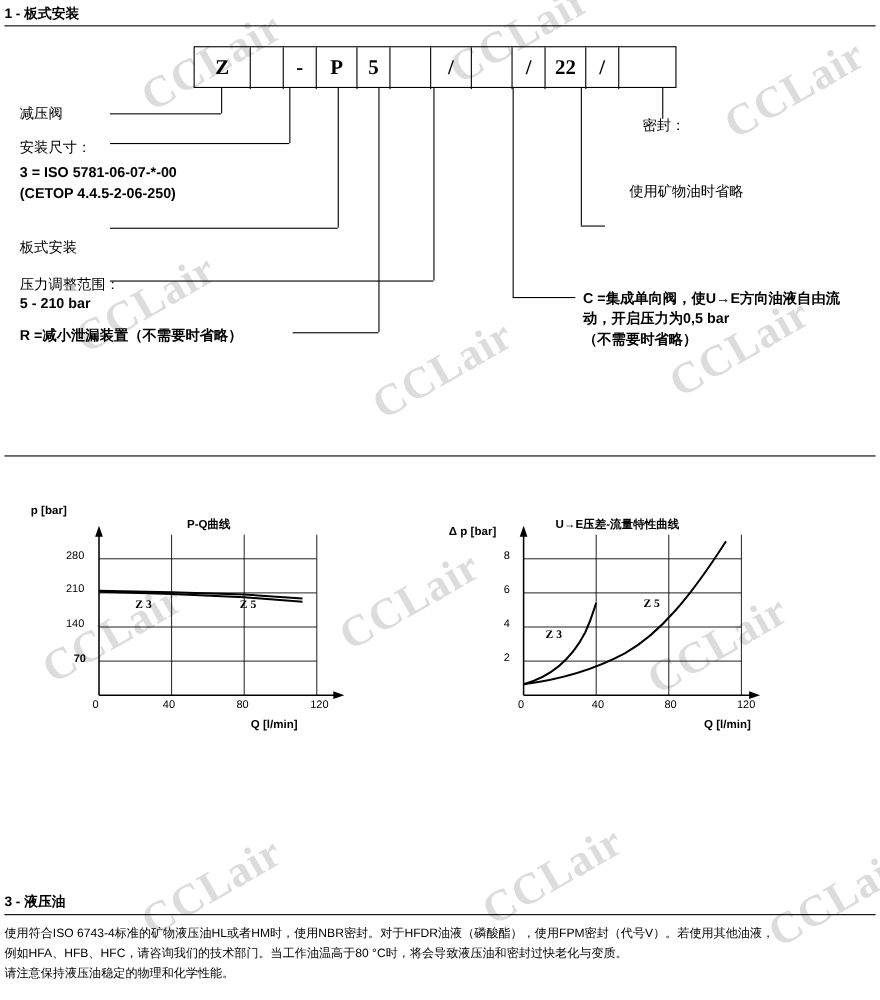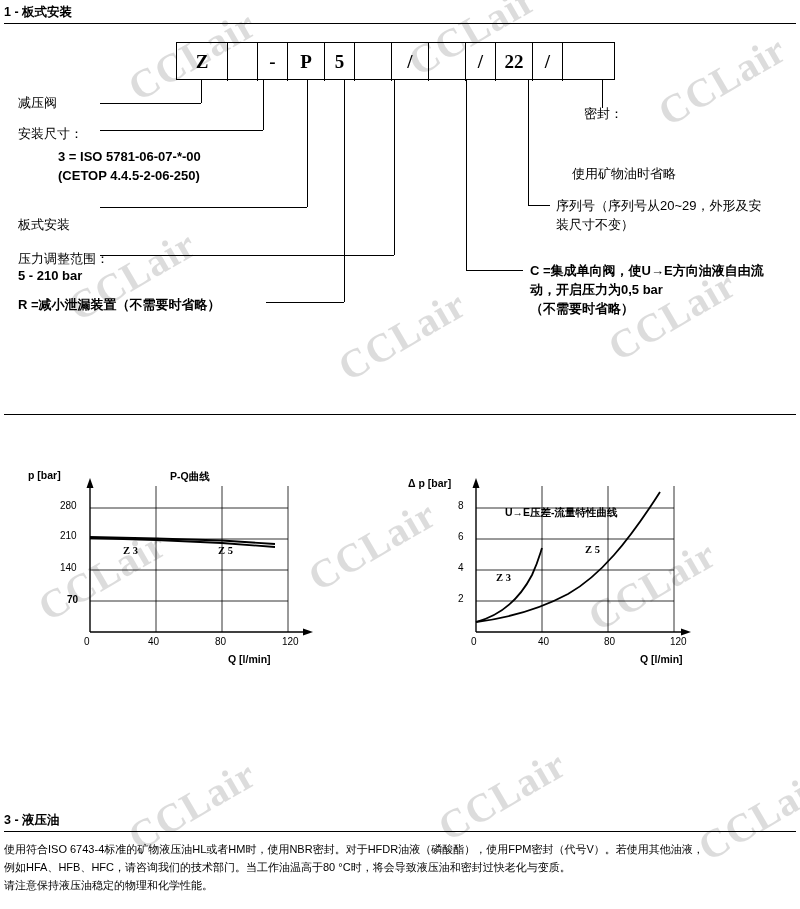--- a/index.html
+++ b/index.html
@@ -177,38 +177,36 @@
   <div class="ln v" style="left:466px; top:80px; height:190px;"></div>
   <div class="ln h" style="left:466px; top:270px; width:57px;"></div>
 
   <div class="ln v" style="left:528px; top:80px; height:125px;"></div>
   <div class="ln h" style="left:528px; top:205px; width:22px;"></div>
 
   <div class="ln v" style="left:602px; top:80px; height:28px;"></div>
 
   <div class="ann" style="left:18px; top:94px;">减压阀</div>
   <div class="ann" style="left:18px; top:125px;">安装尺寸：</div>
-  <div class="ann" style="left:18px; top:148px;margin-left:40px;"><b><span>3 = ISO 5781-06-07-*-00
+  <div class="ann" style="left:18px; top:148px;"><b><span>3 = ISO 5781-06-07-*-00
        (CETOP 4.4.5-2-06-250)</span></b></div>
   <div class="ann" style="left:18px; top:216px;">板式安装</div>
   <div class="ann" style="left:18px; top:250px;">压力调整范围：</div>
   <div class="ann" style="left:18px; top:267px; font-weight:bold;">5 - 210 bar</div>
   <div class="ann" style="left:18px; top:296px;"><b>R =减小泄漏装置（不需要时省略）</b></div>
   <div class="ann" style="left:530px; top:262px;"><b>C =集成单向阀，使U→E方向油液自由流
 动，开启压力为0,5 bar
 （不需要时省略）</b></div>
-  <div class="ann" style="left:556px; top:197px;">序列号（序列号从20~29，外形及安
-装尺寸不变）</div>
   <div class="ann" style="left:584px; top:105px;">密封：</div>
   <div class="ann" style="left:572px; top:121px;margin-top:44px;">使用矿物油时省略</div>
 
   <div class="rule" style="left:4px; top:414px; width:792px;"></div>
 
   <div class="chart-title" style="left:170px; top:470px;">P-Q曲线</div>
-  <div class="axis-label" style="left:28px; top:469px;">p  [bar]</div>
+  <div class="axis-label" style="left:28px; top:458px;">p  [bar]</div>
   <div class="axis-label" style="left:228px; top:653px;">Q [l/min]</div>
   <div class="curve-label" style="left:123px; top:545px;">Z 3</div>
   <div class="curve-label" style="left:218px; top:545px;">Z 5</div>
   <div class="tick" style="left:60px; top:500px;">280</div>
   <div class="tick" style="left:60px; top:530px;">210</div>
   <div class="tick" style="left:60px; top:562px;">140</div>
   <div class="tick" style="left:67px; top:594px;font-weight:bold;">70</div>
   <div class="tick" style="left:84px; top:636px;">0</div>
   <div class="tick" style="left:148px; top:636px;">40</div>
   <div class="tick" style="left:215px; top:636px;">80</div>
@@ -225,21 +223,21 @@
     <line x1="30" y1="100" x2="228" y2="100" stroke="#000" stroke-width="0.8"></line>
     <line x1="30" y1="131" x2="228" y2="131" stroke="#000" stroke-width="0.8"></line>
     <line x1="96" y1="16" x2="96" y2="162" stroke="#000" stroke-width="0.8"></line>
     <line x1="162" y1="16" x2="162" y2="162" stroke="#000" stroke-width="0.8"></line>
     <line x1="228" y1="16" x2="228" y2="162" stroke="#000" stroke-width="0.8"></line>
 
     <path d="M30,68 L96,70 L162,73 L215,77" fill="none" stroke="#000" stroke-width="1.8"></path>
     <path d="M30,67 L96,68.5 L162,70.5 L215,74" fill="none" stroke="#000" stroke-width="1.8"></path>
   </svg>
 
-  <div class="chart-title" style="left:505px; top:470px;margin-top:36px;">U→E压差-流量特性曲线</div>
+  <div class="chart-title" style="left:505px; top:470px;">U→E压差-流量特性曲线</div>
   <div class="axis-label" style="left:408px; top:477px;">Δ p [bar]</div>
   <div class="axis-label" style="left:640px; top:653px;">Q [l/min]</div>
   <div class="curve-label" style="left:496px; top:572px;">Z 3</div>
   <div class="curve-label" style="left:585px; top:544px;">Z 5</div>
   <div class="tick" style="left:458px; top:500px;">8</div>
   <div class="tick" style="left:458px; top:531px;">6</div>
   <div class="tick" style="left:458px; top:562px;">4</div>
   <div class="tick" style="left:458px; top:593px;">2</div>
   <div class="tick" style="left:471px; top:636px;">0</div>
   <div class="tick" style="left:538px; top:636px;">40</div>

